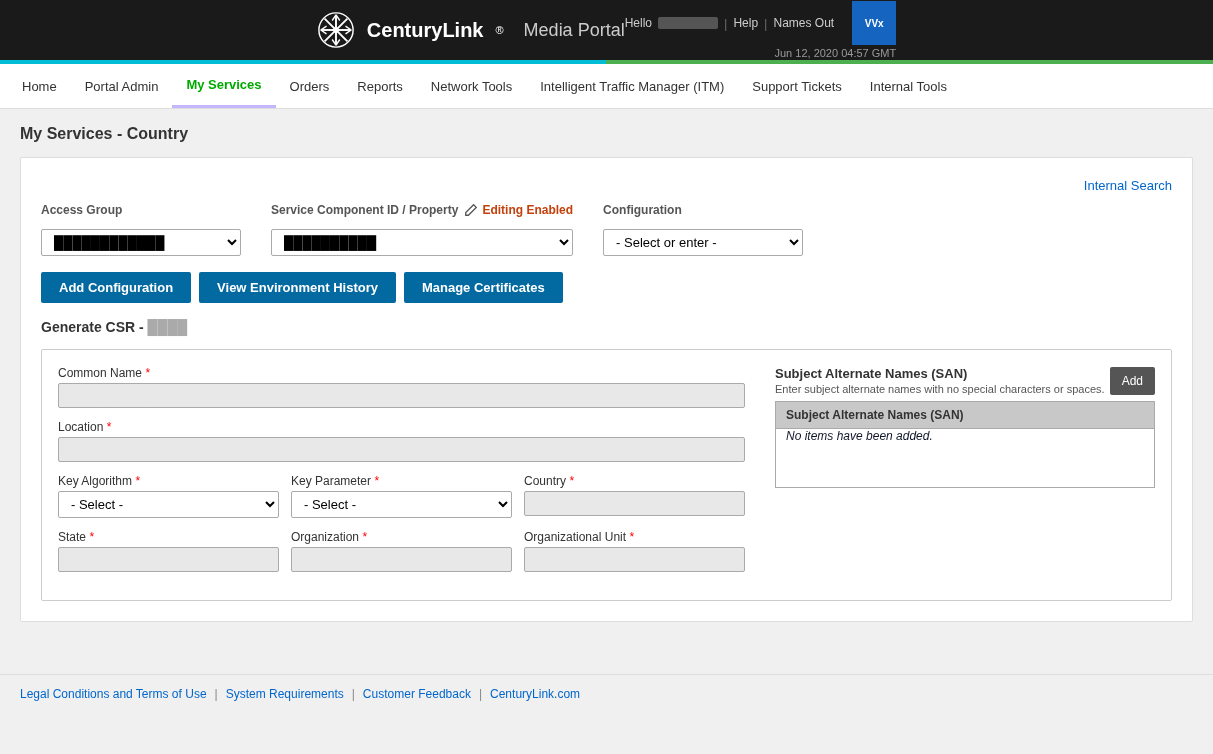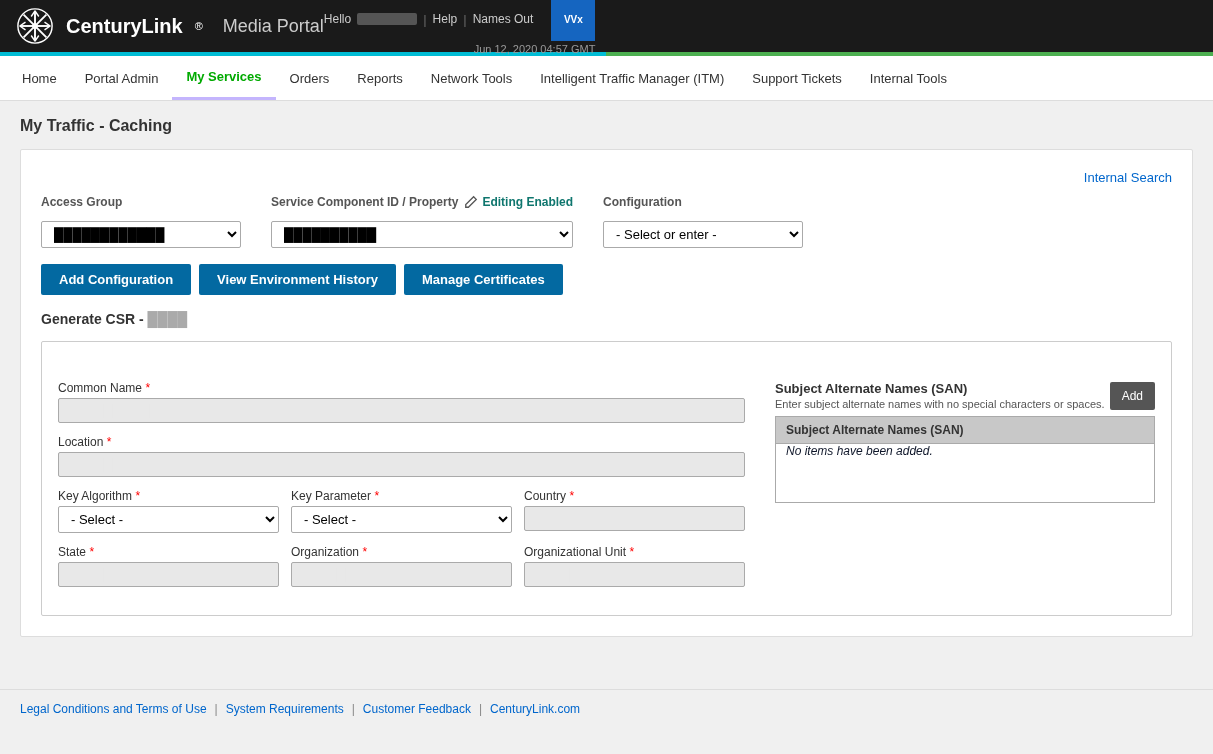--- a/index.html
+++ b/index.html
@@ -1,19 +1,19 @@
 <!DOCTYPE html>
 <html><head>
   <meta charset="utf-8">
   <style>
     * { box-sizing: border-box; margin: 0; padding: 0; }
     body { font-family: Arial, sans-serif; font-size: 13px; background: #f0f0f0; color: #333; min-width: 1213px; }
 
     
-    .header { background: #1a1a1a; color: #fff; display: flex; align-items: center; justify-content: flex-start; padding: 12px 16px; height: 52px; }
+    .header { background: #1a1a1a; color: #fff; display: flex; align-items: center; justify-content: center; padding: 12px 16px; height: 60px; }
     .header-left { display: flex; align-items: center; gap: 12px; }
     .header-right { display: flex; flex-direction: column; align-items: flex-end; gap: 2px; }
     .username-blur { display: inline-block; background: #555; color: #555; border-radius: 2px; min-width: 60px; height: 12px; vertical-align: middle; }
     .vvx-logo { width: 44px; height: 44px; background: #1565c0; border: 2px solid #1565c0; display: flex; align-items: center; justify-content: center; color: #fff; font-size: 10px; font-weight: bold; margin-left: 12px; }
 
     
     .color-bar { height: 4px; background: linear-gradient(to right, #00bcd4 0%, #00bcd4 50%, #4caf50 50%, #4caf50 100%); }
 
     
     .nav { background: #fff; border-bottom: 1px solid #ddd; display: flex; align-items: stretch; padding: 0 8px; }
@@ -30,37 +30,37 @@
     .internal-search-link a { color: #0066cc; text-decoration: none; }
 
     
     .form-row { display: flex; align-items: flex-start; gap: 30px; margin-bottom: 16px; flex-wrap: wrap; }
     .form-group { display: flex; flex-direction: column; gap: 12px; }
     .form-group label { font-size: 12px; color: #555; font-weight: bold; }
     .form-group select, .form-group input { border: 1px solid #aaa; border-radius: 2px; padding: 4px 8px; font-size: 13px; background: #fff; }
     .form-group select { min-width: 200px; }
     .access-group-select { min-width: 280px; }
     .service-comp-select { min-width: 240px; }
-    .editing-enabled { display: flex; align-items: flex-start; gap: 4px; font-size: 12px; color: #0f766e; }
+    .editing-enabled { display: flex; align-items: flex-start; gap: 4px; font-size: 12px; color: #c2410c; }
     .editing-enabled svg { width: 14px; height: 14px; }
     .config-select { min-width: 200px; }
 
     
     .btn-row { display: flex; gap: 8px; margin-bottom: 16px; }
     .btn { padding: 8px 18px; border: none; border-radius: 2px; font-size: 13px; font-weight: bold; cursor: pointer; }
     .btn-primary { background: #0369a1; color: #fff; }
     .btn-submit { background: #1565c0; color: #fff; min-width: 90px; }
     .btn-cancel { background: #1565c0; color: #fff; min-width: 90px; }
 
     
     .csr-section { border: 1px solid #ccc; border-radius: 2px; padding: 16px; background: #fff; }
     .csr-title { font-size: 14px; font-weight: bold; margin-bottom: 14px; color: #333; }
     .csr-title .csr-id { font-weight: normal; color: #999; }
 
-    .csr-inner { display: flex; gap: 30px; margin-top: 23px; }
+    .csr-inner { display: flex; gap: 30px; }
     .csr-left { flex: 1; }
     .csr-right { width: 380px; }
 
     .csr-field { margin-bottom: 12px; }
     .csr-field label { display: block; font-size: 12px; color: #333; margin-bottom: 3px; }
     .csr-field label .required { color: red; }
     .csr-field input { width: 100%; border: 1px solid #aaa; border-radius: 2px; padding: 4px 8px; font-size: 13px; background: #f8f8f8; }
     .csr-field-row { display: flex; gap: 12px; }
     .csr-field-row .csr-field { flex: 1; }
     .csr-field-row .csr-field select { width: 100%; border: 1px solid #aaa; border-radius: 2px; padding: 4px 8px; font-size: 13px; background: #fff; }
@@ -138,21 +138,21 @@
   <a href="#" class="active">My Services</a>
   <a href="#">Orders</a>
   <a href="#">Reports</a>
   <a href="#">Network Tools</a>
   <a href="#">Intelligent Traffic Manager (ITM)</a>
   <a href="#">Support Tickets</a>
   <a href="#">Internal Tools</a>
 </nav>
 
 <div class="page-content">
-  <h2 class="page-title">My Traffic - Caching</h2>
+  <h2 class="page-title">My Services - Country</h2>
 
   <div class="main-card">
 
     <div class="internal-search-link">
       <a href="#">Internal Search</a>
     </div>
 
     <div class="form-row">
       <div class="form-group">
         <label>Access Group</label>

